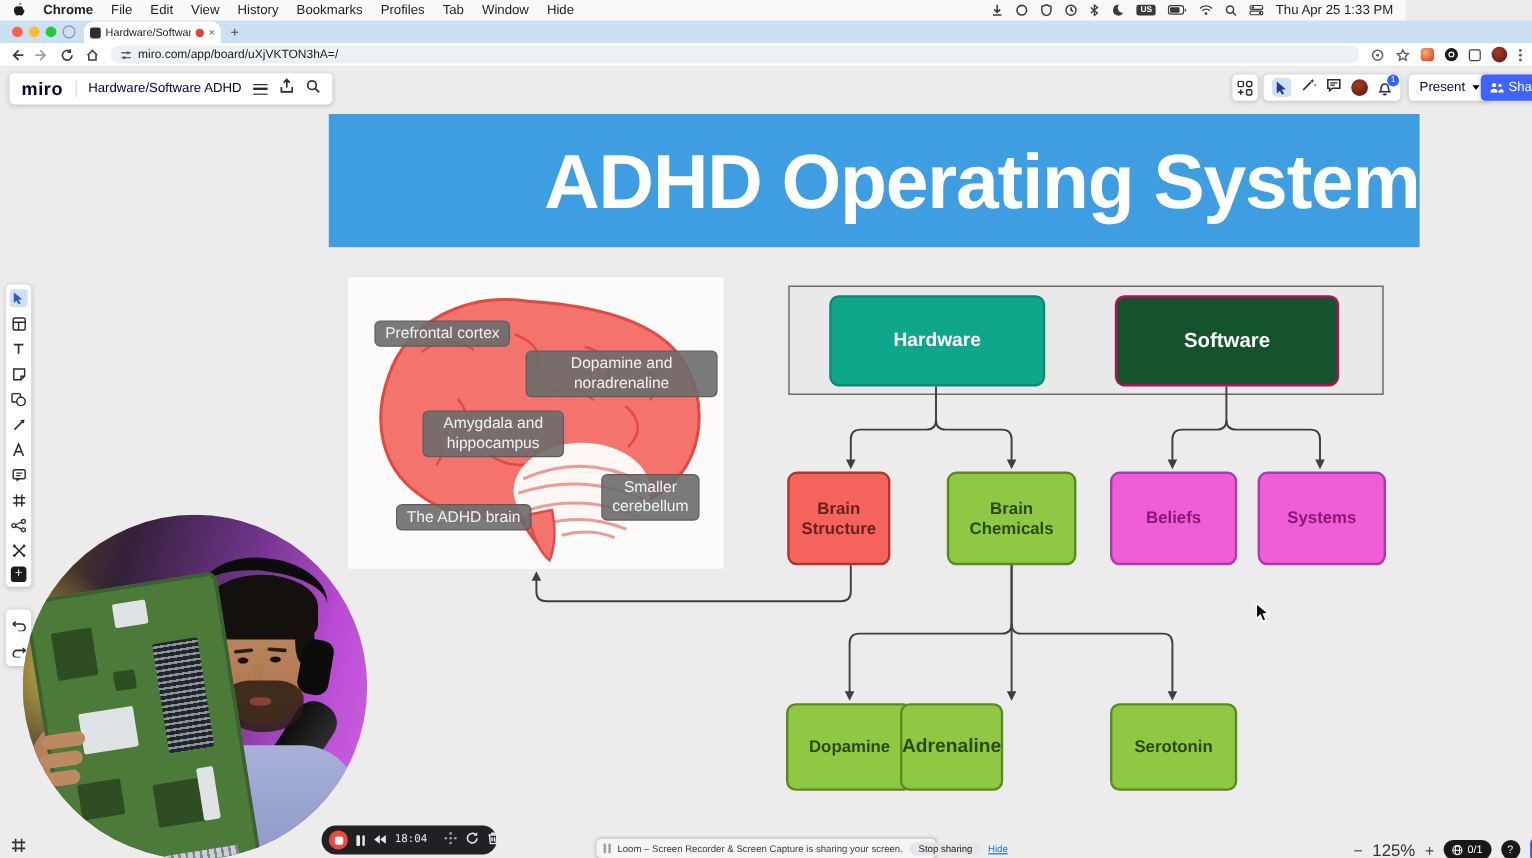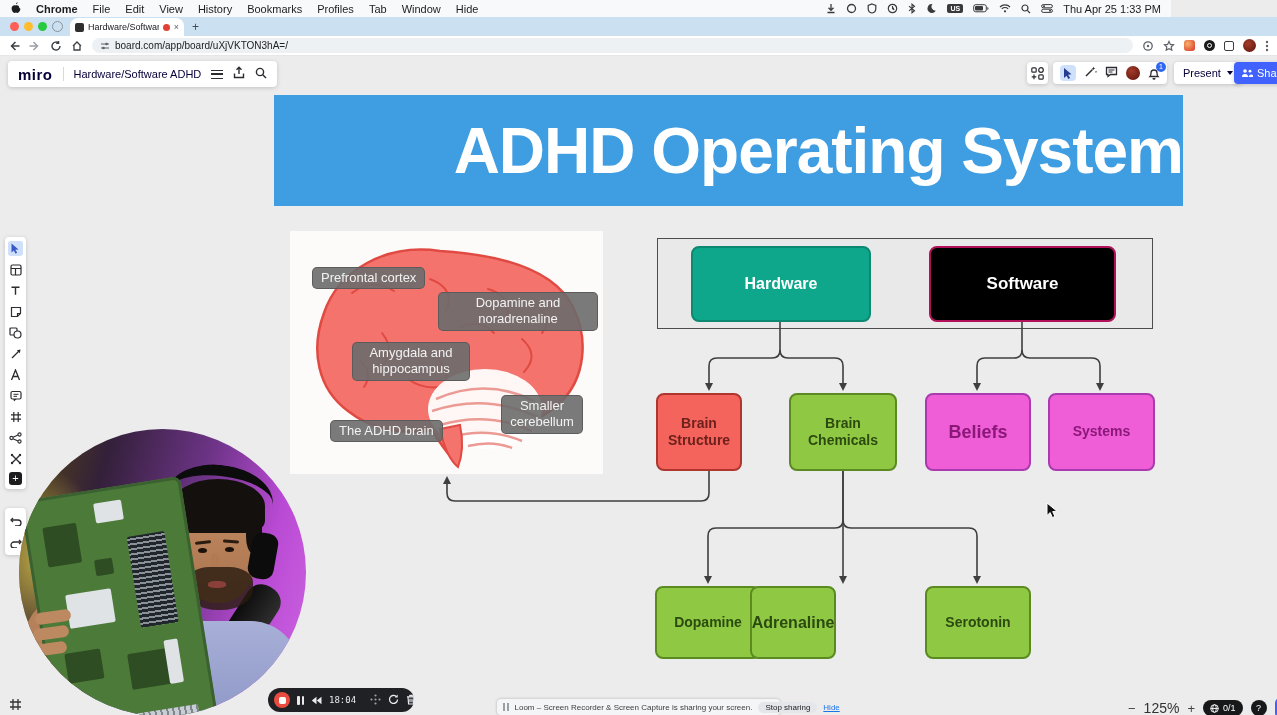--- a/index.html
+++ b/index.html
@@ -66,21 +66,21 @@
   
   #banner { left:274px; top:95px; width:909px; height:111px; background:#3f9de2; display:flex; align-items:center; justify-content:flex-end; z-index:5; }
   #banner span { font-size:64px; font-weight:bold; color:#fff; letter-spacing:-1px; white-space:nowrap; }
 
   #braincard { left:290px; top:231px; width:313px; height:243px; background:#fcfbfa; z-index:5; }
   .blabel { position:absolute; background:rgba(108,108,108,.9); border:1px solid rgba(90,90,90,.9); color:#f2f2f2; border-radius:5px; padding:2px 8px; font-size:13px; line-height:1.25; text-align:center; }
 
   #flow-container { left:657px; top:238px; width:496px; height:91px; background:#e9e9e9; border:1.5px solid #4d4d4d; z-index:4; }
   .node { position:absolute; border-radius:8px; display:flex; align-items:center; justify-content:center; text-align:center; font-weight:bold; z-index:6; line-height:1.25; }
   .node.teal    { background:#0fa78b; border:2px solid #0c8970; color:#fff; }
-  .node.magenta { background:#000000; border:2px solid #b01158; color:#fff; }
+  .node.magenta { background:#14532d; border:2px solid #b01158; color:#fff; }
   .node.salmon  { background:#f4635c; border:2px solid #ad362e; color:#6e211c; }
   .node.green   { background:#8fc944; border:2px solid #5b8a20; color:#2c4a10; }
   .node.pink    { background:#ef5ed7; border:2px solid #aa3ab0; color:#8a1878; }
 
   #connectors { left:0; top:0; width:1277px; height:715px; z-index:7; pointer-events:none; }
 
   
   #webcam { left:19px; top:429px; width:287px; height:287px; border-radius:50%; overflow:hidden; z-index:60; }
   #webcam > div { position:absolute; }
   .wc-bg { inset:0; background:
@@ -258,21 +258,21 @@
         </svg>
       </span>
     <div id="urlbar">
       <span class="ctb-ic">
           <svg width="10" height="10" viewBox="0 0 10 10">
             <path stroke="#5f6368" stroke-width="1.2" fill="none" d="M1 3h8M1 7h8"></path>
             <circle cx="6.5" cy="3" r="1.3" fill="#5f6368"></circle>
             <circle cx="3.5" cy="7" r="1.3" fill="#5f6368"></circle>
           </svg>
         </span>
-      <span class="url">board.com/app/board/uXjVKTON3hA=/</span>
+      <span class="url">miro.com/app/board/uXjVKTON3hA=/</span>
     </div>
     <span class="ctb-ic">
         <svg width="12" height="12" viewBox="0 0 12 12">
           <circle cx="6" cy="6" r="4.2" fill="none" stroke="#5f6368" stroke-width="1.3"></circle>
           <circle cx="6" cy="6" r="1.2" fill="#5f6368"></circle>
         </svg>
       </span>
     <span class="ctb-ic">
         <svg width="12" height="12" viewBox="0 0 12 12">
           <path fill="none" stroke="#5f6368" stroke-width="1.2" d="M6 1.5 7.4 4.4l3.1.4-2.3 2.2.6 3.1L6 8.6 3.2 10.1l.6-3.1L1.5 4.8l3.1-.4z"></path>
@@ -335,21 +335,21 @@
     </div>
   <div class="node magenta abs" style="left:929px;top:246px;width:187px;height:76px;font-size:17px">
       <span>Software</span>
     </div>
   <div class="node salmon abs" style="left:656px;top:393px;width:86px;height:78px;font-size:14px;padding:0 14px">
       <span>Brain Structure</span>
     </div>
   <div class="node green abs" style="left:789px;top:393px;width:108px;height:78px;font-size:14px;padding:0 12px">
       <span>Brain Chemicals</span>
     </div>
-  <div class="node pink abs" style="left:925px;top:393px;width:106px;height:78px;font-size:18px">
+  <div class="node pink abs" style="left:925px;top:393px;width:106px;height:78px;font-size:14px">
       <span>Beliefs</span>
     </div>
   <div class="node pink abs" style="left:1048px;top:393px;width:107px;height:78px;font-size:14px">
       <span>Systems</span>
     </div>
   <div class="node green abs" style="left:655px;top:586px;width:106px;height:73px;font-size:14px">
       <span>Dopamine</span>
     </div>
   <div class="node green abs" style="left:750px;top:586px;width:86px;height:73px;font-size:16px">
       <span>Adrenaline</span>

